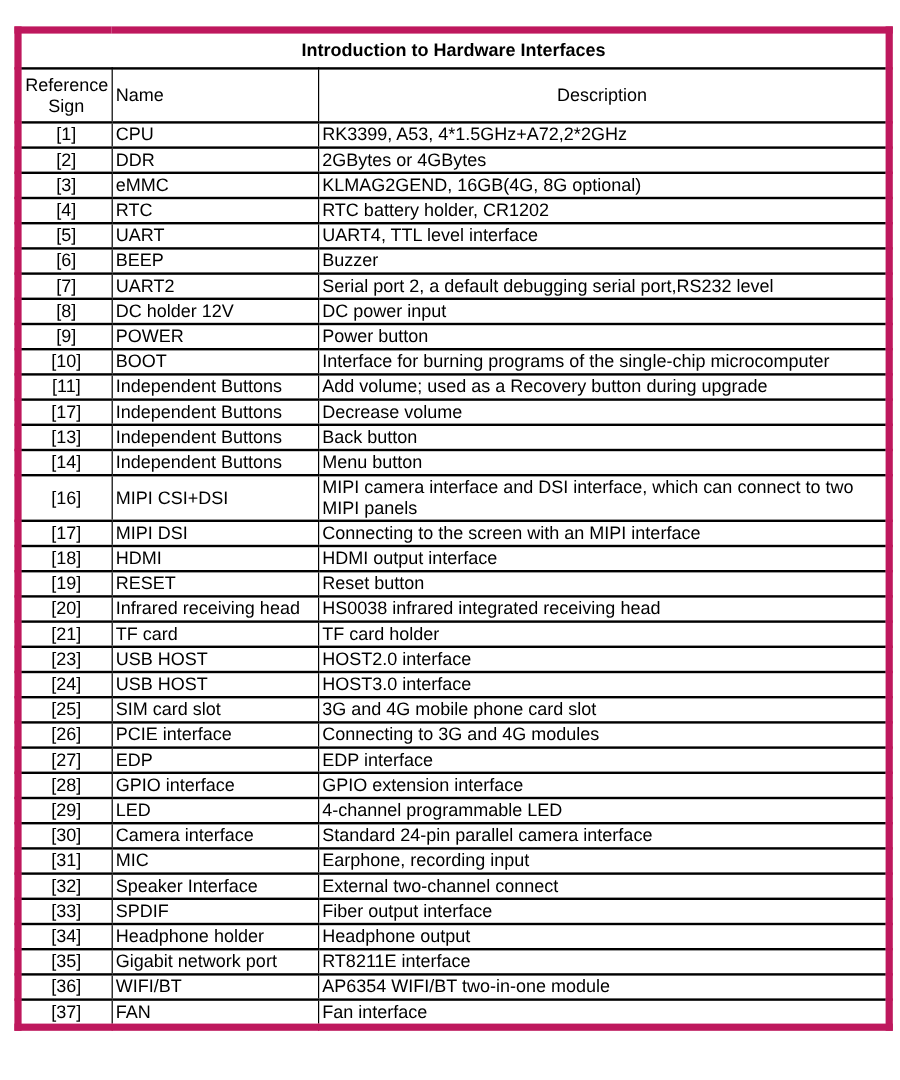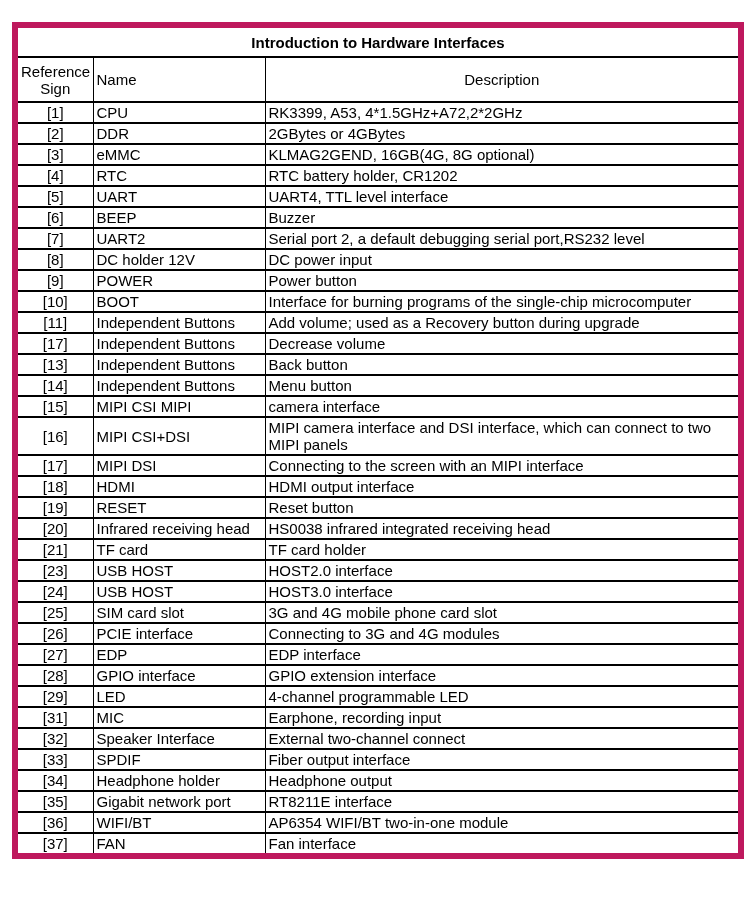--- a/index.html
+++ b/index.html
@@ -151,25 +151,20 @@
     <td class="cell-name">Independent Buttons</td>
     <td class="cell-desc">Back button</td>
   </tr>
 
   <tr>
     <td class="cell-sign">[14]</td>
     <td class="cell-name">Independent Buttons</td>
     <td class="cell-desc">Menu button</td>
   </tr>
 
-  <tr>
-    <td class="cell-sign">[15]</td>
-    <td class="cell-name">MIPI CSI MIPI</td>
-    <td class="cell-desc">camera interface</td>
-  </tr>
 
   <tr>
     <td class="cell-sign">[16]</td>
     <td class="cell-name">MIPI CSI+DSI</td>
     <td class="cell-desc">MIPI camera interface and DSI interface, which can connect to two MIPI panels</td>
   </tr>
 
   <tr>
     <td class="cell-sign">[17]</td>
     <td class="cell-name">MIPI DSI</td>
@@ -236,20 +231,25 @@
     <td class="cell-name">GPIO interface</td>
     <td class="cell-desc">GPIO extension interface</td>
   </tr>
 
   <tr>
     <td class="cell-sign">[29]</td>
     <td class="cell-name">LED</td>
     <td class="cell-desc">4-channel programmable LED</td>
   </tr>
 
+  <tr>
+    <td class="cell-sign">[30]</td>
+    <td class="cell-name">Camera interface</td>
+    <td class="cell-desc">Standard 24-pin parallel camera interface</td>
+  </tr>
 
   <tr>
     <td class="cell-sign">[31]</td>
     <td class="cell-name">MIC</td>
     <td class="cell-desc">Earphone, recording input</td>
   </tr>
 
   <tr>
     <td class="cell-sign">[32]</td>
     <td class="cell-name">Speaker Interface</td>

